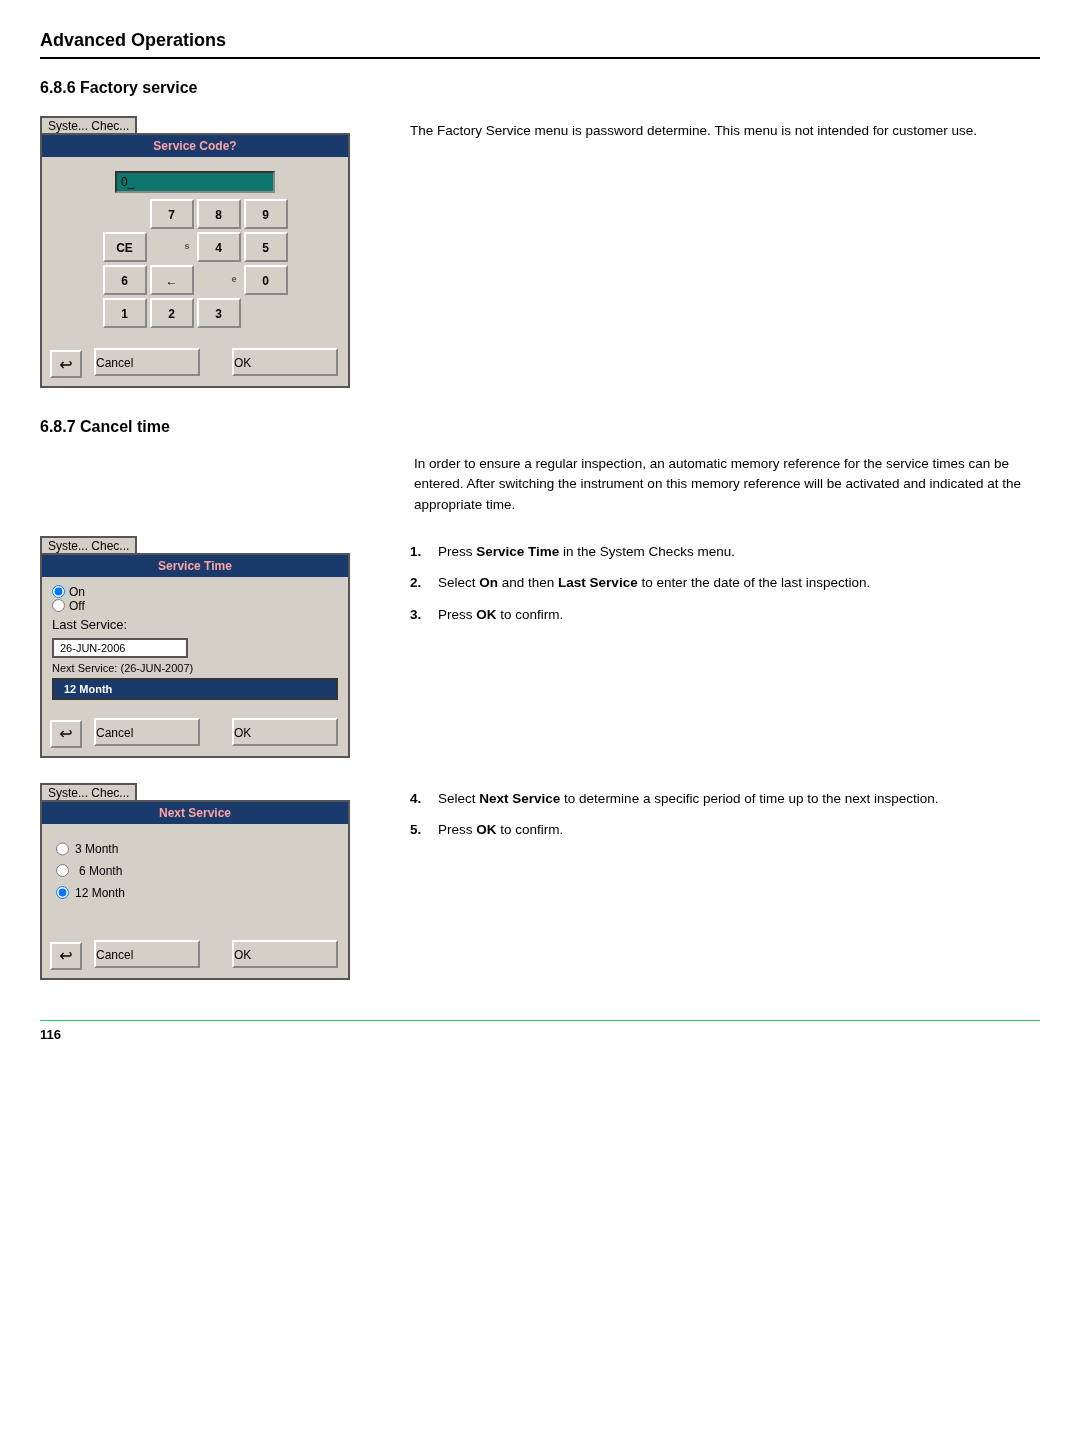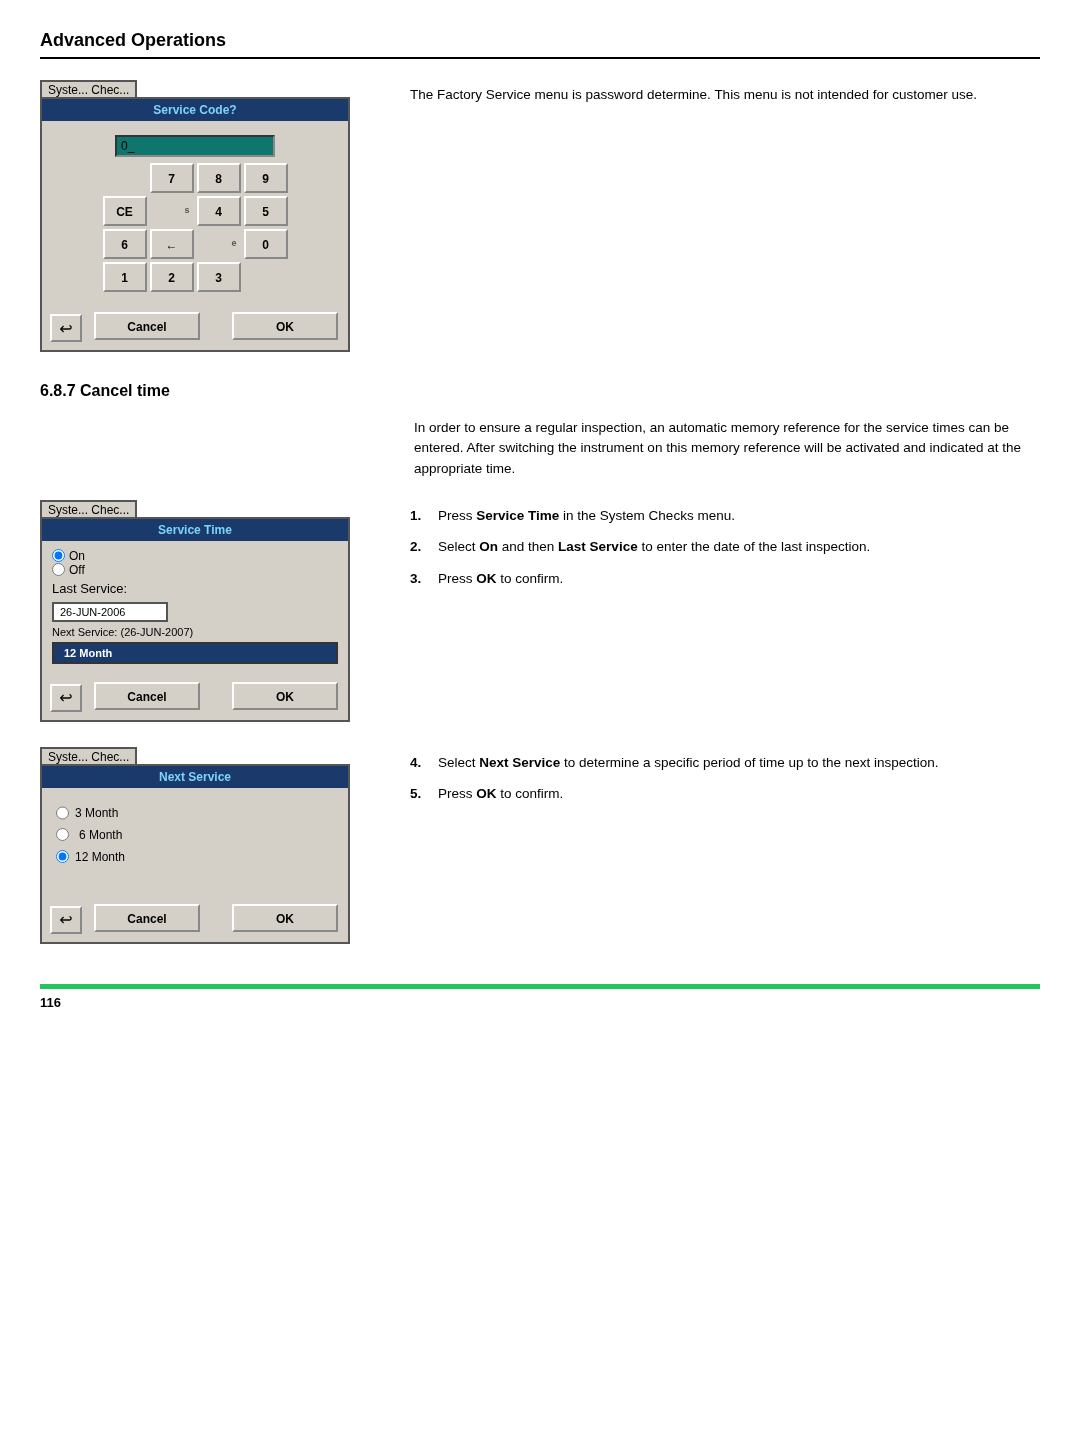--- a/index.html
+++ b/index.html
@@ -54,21 +54,21 @@
     .dialog {
       border: 2px solid #555;
       background: #d4d0c8;
       width: 310px;
       font-size: 12px;
       position: relative;
     }
 
     .dialog-title {
       background: #1a3a6b;
-      color: #7dd3fc;
+      color: #fca5a5;
       text-align: center;
       padding: 4px 8px;
       font-size: 12px;
       font-weight: bold;
     }
 
     .dialog-body {
       padding: 8px 10px;
     }
 
@@ -137,45 +137,44 @@
       gap: 6px;
     }
 
     .dialog-btn {
       flex: 1;
       height: 28px;
       background: #d4d0c8;
       border: 2px solid #888;
       border-top-color: #fff;
       border-left-color: #fff;
-      text-align: center;
       line-height: 26px;
       font-size: 12px;
       cursor: pointer;
-      font-weight: bold;
+      font-weight: normal;
     }
 
     .radio-row label {
       display: flex;
       align-items: center;
       gap: 4px;
       font-size: 12px;
     }
 
     .last-service-label {
       font-size: 13px;
       margin: 4px 0 6px;
     }
 
     .date-box {
       border: 2px solid #555;
       background: #fff;
       padding: 2px 6px;
       font-size: 11px;
-      width: 116px;
+      width: 136px;
       margin-bottom: 4px;
     }
 
     .next-service-label {
       font-size: 11px;
       margin: 2px 0;
     }
 
     .month-btn {
       background: #1a3a6b;
@@ -218,35 +217,36 @@
       display: inline-block;
       position: relative;
       top: 1px;
     }
 
     .section-687 {
       margin-top: 10px;
     }
 
     .page-footer {
-      border-top: 5px solid #22c55e;
+      border-top: 1px solid #22c55e;
       padding-top: 6px;
       margin-top: 40px;
       font-size: 13px;
       font-weight: bold;
     }
   </style>
 </head>
 <body>
 
 <div class="page-header">
   <span>Advanced Operations</span>
 </div>
 
 <div class="section">
+  <div class="section-title">6.8.6  Factory service</div>
   <div class="two-col">
 
     <div class="left-panel">
       <div class="dialog-tab">Syste... Chec...</div>
       <div class="dialog factory-dialog">
         <div class="dialog-title">Service Code?</div>
         <div class="dialog-body">
           <div class="input-row">
             <input type="text" value="0_" readonly="" style="">
           </div>

